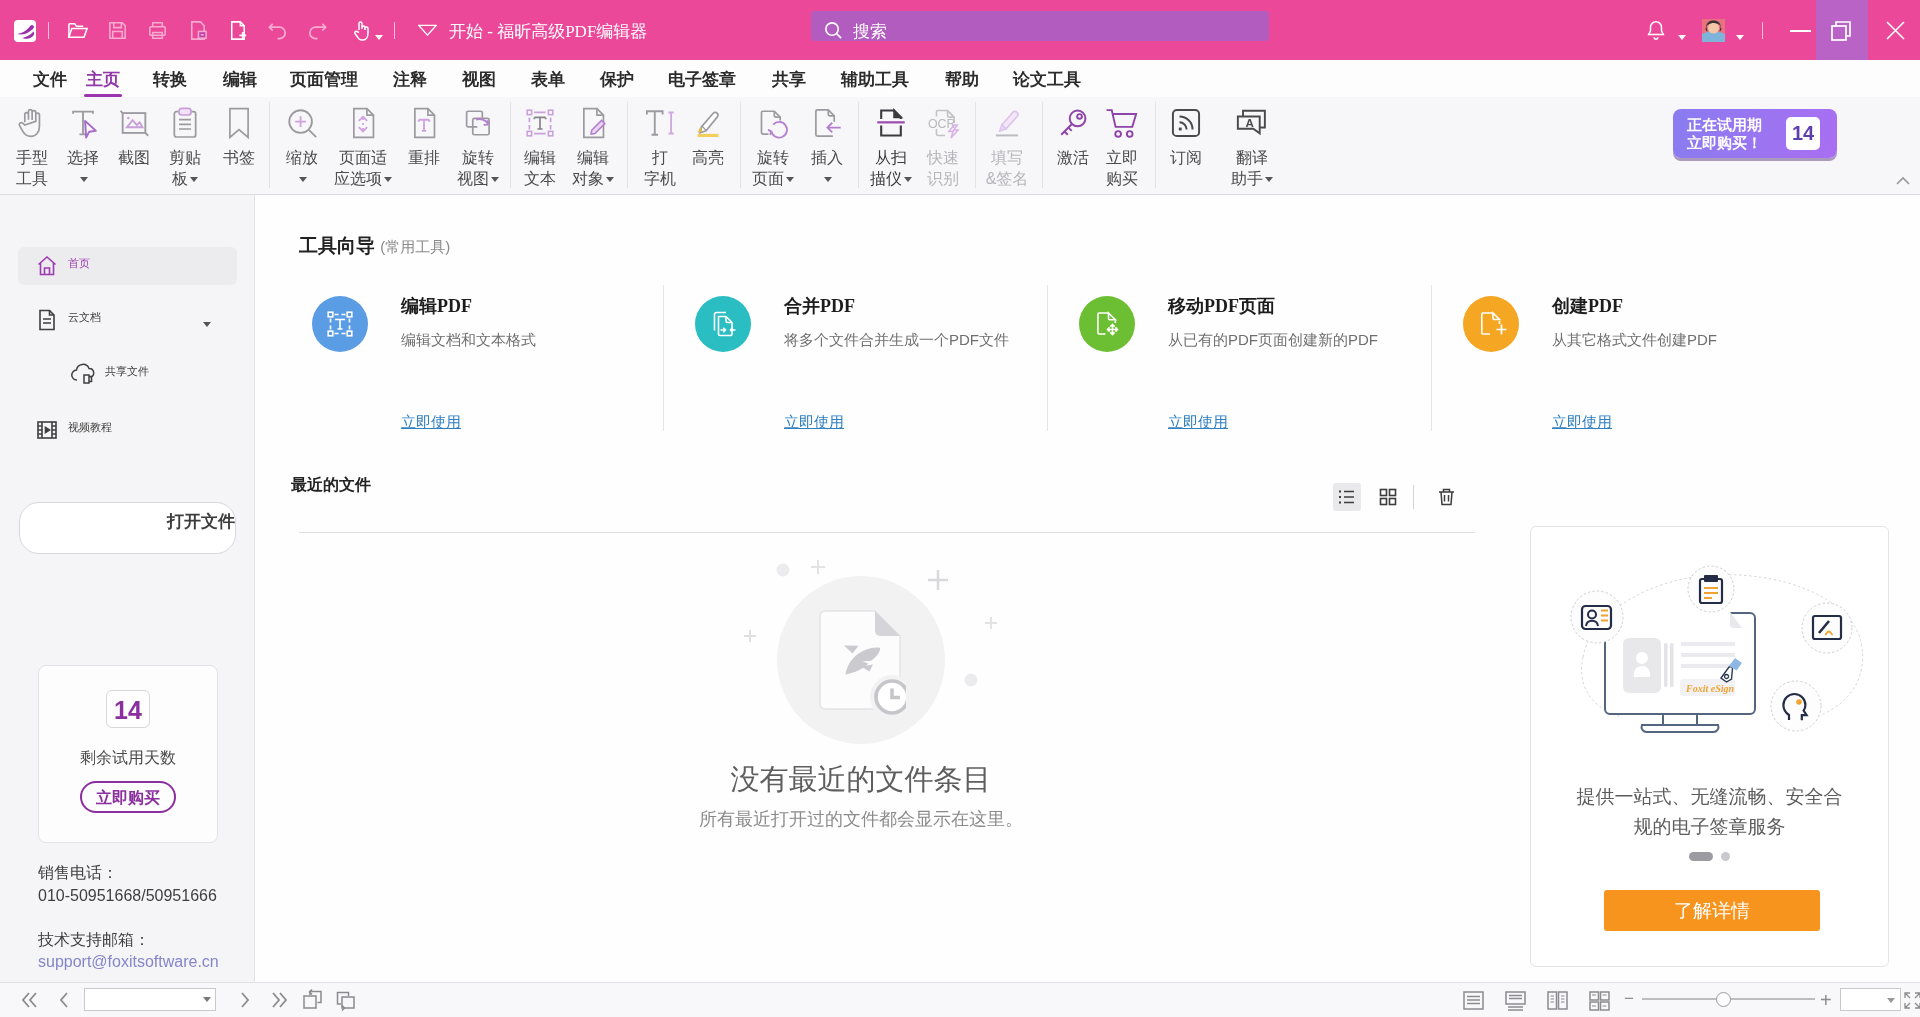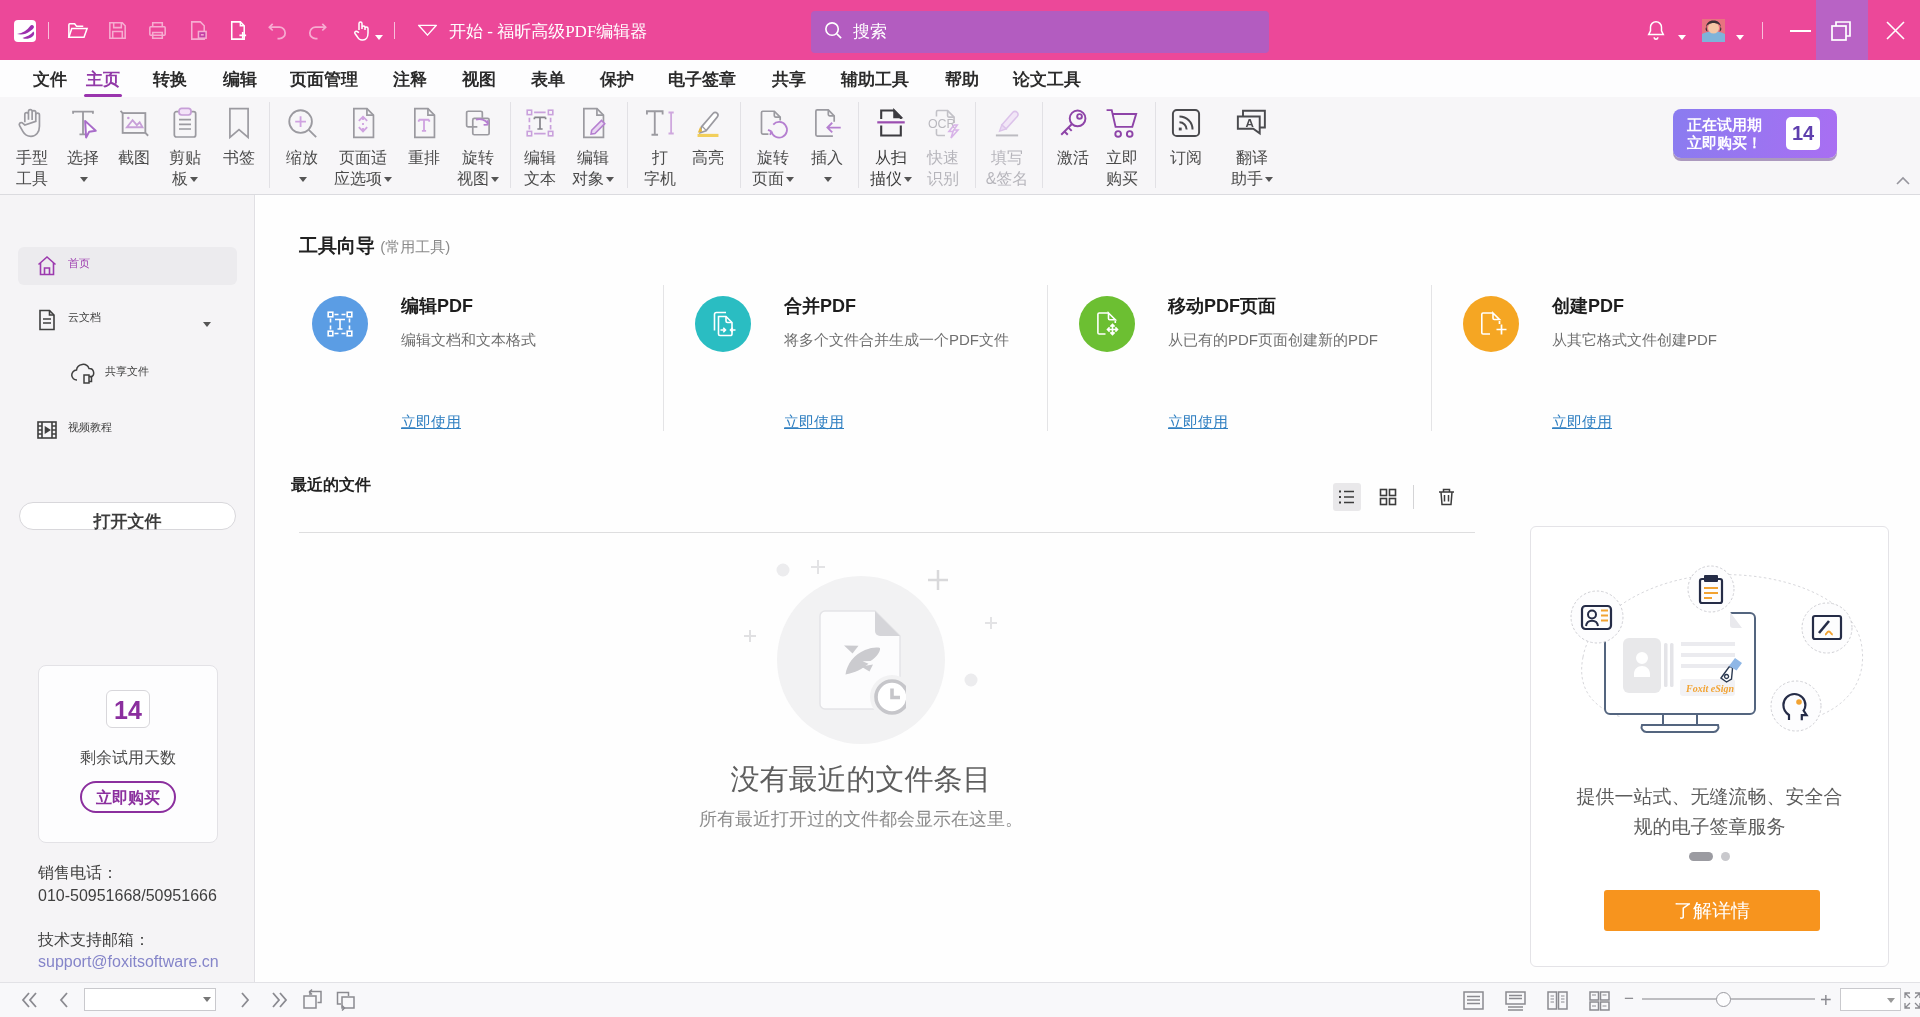--- a/index.html
+++ b/index.html
@@ -4,21 +4,21 @@
 <style>
 * { margin:0; padding:0; box-sizing:border-box; }
 html,body { width:1920px; height:1017px; overflow:hidden; font-family:"Liberation Sans", sans-serif; background:#fff; }
 
 #titlebar { position:absolute; left:0; top:0; width:1920px; height:60px; background:#ec4899;font-family:Liberation Serif, serif; }
 #titlebar svg { display:block; }
 .qat { position:absolute; top:19px; }
 #logo { position:absolute; left:14px; top:20px; width:22px; height:22px; background:#fff; border-radius:4px; }
 .tsep { position:absolute; top:22px; width:1px; height:17px; background:rgba(255,255,255,0.65); }
 #apptitle { position:absolute; left:449px; top:20px; color:#fff; font-size:17px; white-space:nowrap; }
-#searchbox { position:absolute; left:811px; top:11px; width:458px; height:42px; background:#b35cc0; border-radius:4px; }
+#searchbox { position:absolute; left:811px; top:11px; width:458px; height:30px; background:#b35cc0; border-radius:4px; }
 #searchbox span { position:absolute; left:42px; top:9px; color:#fff; font-size:17px; }
 #winbtn-restore-bg { position:absolute; left:1816px; top:0; width:52px; height:60px; background:#b863c5; }
 
 #tabrow { position:absolute; left:0; top:60px; width:1920px; height:37px; background:#fdfdfe; }
 .tab { position:absolute; top:8px; font-size:17px; font-weight:700; color:#2b2b2b; white-space:nowrap; }
 .tab.active { color:#9239a8; }
 .tab.active::after { content:""; position:absolute; left:-2px; right:-2px; bottom:-6px; height:3px; background:#9a35ae; border-radius:2px; }
 
 #ribbon { position:absolute; left:0; top:97px; width:1920px; height:98px; background:#f7f6f8; border-bottom:1px solid #dbdbdf; }
 .rsep { position:absolute; top:5px; height:86px; width:1px; background:#e2e1e5; }
@@ -29,30 +29,30 @@
 #trialbtn { position:absolute; left:1673px; top:12px; width:164px; height:49px; border-radius:8px; background:linear-gradient(100deg,#8a7cf0 0%,#a96ef2 100%); box-shadow:0 3px 0 rgba(80,40,120,0.45); }
 #trialbtn .t1 { position:absolute; left:14px; top:7px; color:#fff; font-size:15px; font-weight:700; line-height:18px; }
 #trialbtn .num { position:absolute; left:113px; top:8px; width:34px; height:33px; background:#fff; border-radius:5px; color:#5f3fae; font-weight:700; font-size:20px; text-align:center; line-height:33px; }
 #ribcollapse { position:absolute; left:1896px; top:75px; color:#9a9aa2; font-size:14px; }
 
 #sidebar { position:absolute; left:0; top:195px; width:255px; height:787px; background:#f5f4f6; border-right:1px solid #e1e0e4; }
 .snav { position:absolute; left:18px; width:219px; height:38px; border-radius:6px; font-size:11px; color:#3f3f3f; }
 .snav .ic { position:absolute; left:17px; top:7px; }
 .snav .tx { position:absolute; left:50px; top:9px; }
 .snav.sel { background:#ecebee; color:#9c3aae; }
-#openbtn { position:absolute; left:19px; top:307px; width:217px; height:28px; background:#fff; border:1px solid #d8d7db; border-radius:20px; text-align:center; line-height:38px; font-size:17px; font-weight:700; color:#3c3c3c; }
+#openbtn { position:absolute; left:19px; top:307px; width:217px; height:52px; background:#fff; border:1px solid #d8d7db; border-radius:20px; text-align:right; line-height:38px; font-size:17px; font-weight:700; color:#3c3c3c; }
 #trialcard { position:absolute; left:38px; top:470px; width:180px; height:178px; background:#fdfdfe; border:1px solid #e3e2e6; border-radius:8px; text-align:center; }
 #trialcard .n { margin:24px auto 0; width:44px; height:38px; border:1px solid #d8d7db; border-radius:6px; background:#fff; color:#8b2f9e; font-size:25px; font-weight:700; line-height:38px; }
 #trialcard .d { margin-top:20px; font-size:16px; color:#4a4a4a; }
 #trialcard .buy { margin:12px auto 0; width:96px; height:32px; border:2px solid #8b2f9e; border-radius:17px; color:#8b2f9e; font-size:16px; font-weight:700; line-height:29px; }
 .sinfo { position:absolute; left:38px; font-size:16px; color:#3f3f3f; white-space:nowrap; }
 
 #main { position:absolute; left:256px; top:195px; width:1664px; height:787px; background:#fefefe; }
 h2.sec { position:absolute; font-size:19px; font-weight:700; color:#222; }
-.cardtitle { position:absolute; font-size:18px; font-weight:700; color:#1d1d1d; white-space:nowrap; }
+.cardtitle { position:absolute; font-size:18px; font-weight:700; color:#1d1d1d; white-space:nowrap;font-family:Liberation Serif, serif; }
 .carddesc { position:absolute; font-size:15px; color:#6f6f6f; white-space:nowrap; }
 .uselink { position:absolute; font-size:15px; color:#2f7fc1; text-decoration:underline; white-space:nowrap; }
 .vline { position:absolute; width:1px; background:#e4e4e6; }
 .circle { position:absolute; width:56px; height:56px; border-radius:50%; display:flex; align-items:center; justify-content:center; }
 .viewbtn { position:absolute; top:483px; width:28px; height:28px; border-radius:3px; display:flex; align-items:center; justify-content:center; }
 
 #rightcard { position:absolute; left:1274px; top:331px; width:359px; height:441px; background:#fff; border:1px solid #e4e3e7; border-radius:6px; }
 #rightcard .txt { position:absolute; top:255px; left:0; width:100%; text-align:center; font-size:19px; color:#5c5c5c; line-height:30px; }
 #dots { position:absolute; left:0; top:320px; width:100%; text-align:center; }
 #dots .d1 { display:inline-block; width:24px; height:9px; border-radius:5px; background:#9b9ba1; margin-right:8px; vertical-align:middle;}

